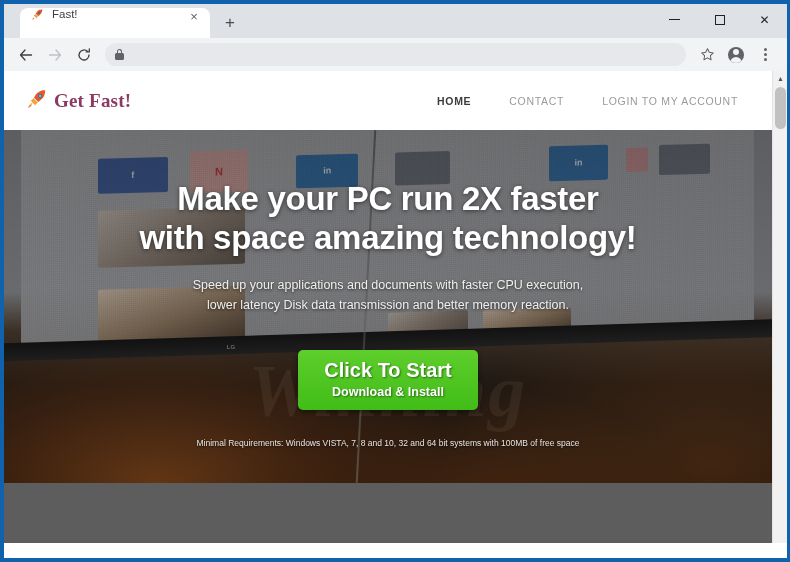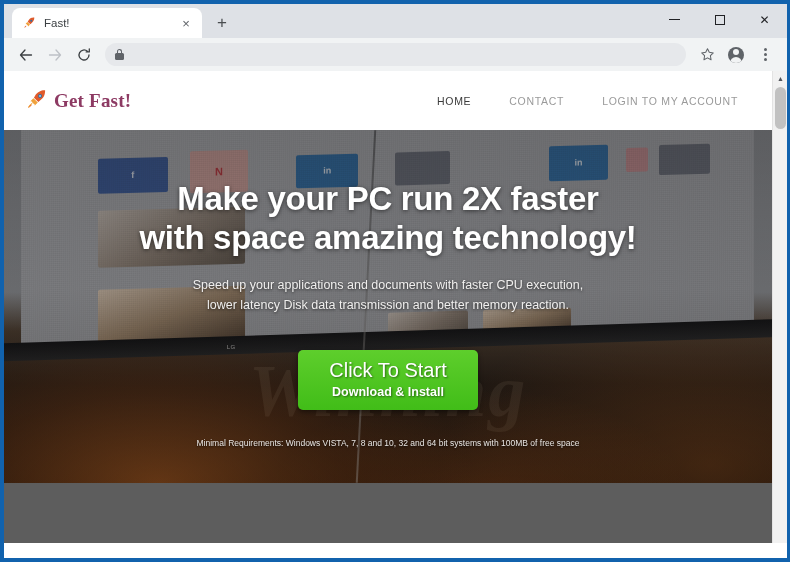--- a/index.html
+++ b/index.html
@@ -29,26 +29,27 @@
   
   #tab-strip {
     position: relative;
     height: 34px;
     background: #dee1e6;
     display: flex; align-items: flex-end;
     padding-left: 8px;
   }
   #tab-active {
     position: relative;
-    display: flex; align-items: center;
+    display: flex; 
     width: 190px; height: 30px;
     background: #fff;
     border-radius: 8px 8px 0 0;
     padding: 0 8px 0 10px;
     gap: 7px;
+    margin-left: 8px;
   }
   .favicon-rocket {
     width: 15px; height: 15px;
     position: relative;
     flex: 0 0 auto;
     font-size: 12px; line-height: 15px;
     text-align: center;
   }
   #tab-title {
     flex: 1 1 auto;
@@ -181,21 +182,21 @@
     margin-left: auto;
     display: flex; align-items: center;
     gap: 38px;
     padding-right: 16px;
   }
   .nav-link {
     font-size: 10.5px; letter-spacing: .7px;
     color: #9a9a9a;
     text-transform: uppercase;
   }
-  .nav-link.active { color: #3b3b3b; font-weight: normal; }
+  .nav-link.active { color: #3b3b3b; font-weight: bold; }
 
   
   #hero {
     position: relative;
     height: 353px;
     overflow: hidden;
     background: #2c2c2c;
   }
   #hero-photo {
     position: absolute; inset: 0;
@@ -296,21 +297,21 @@
   #cta-button {
     margin-top: 35px;
     width: 180px;
     padding: 9px 0 11px;
     background: linear-gradient(180deg,#5ece2c 0%, #41bd18 100%);
     border-radius: 5px;
     box-shadow: 0 2px 5px rgba(0,0,0,.45);
     cursor: pointer;
   }
   #cta-main {
-    font-size: 20px; font-weight: normal; color:#fff;
+    font-size: 20px; font-weight: bold; color:#fff;
     text-shadow: 1px 1px 2px rgba(0,0,0,.45);
     line-height: 1.15;
   }
   #cta-sub {
     font-size: 12.5px; font-weight: bold; color:#fff;
     text-shadow: 1px 1px 2px rgba(0,0,0,.45);
     margin-top: 3px;
   }
   #requirements {
     margin-top: 28px;

